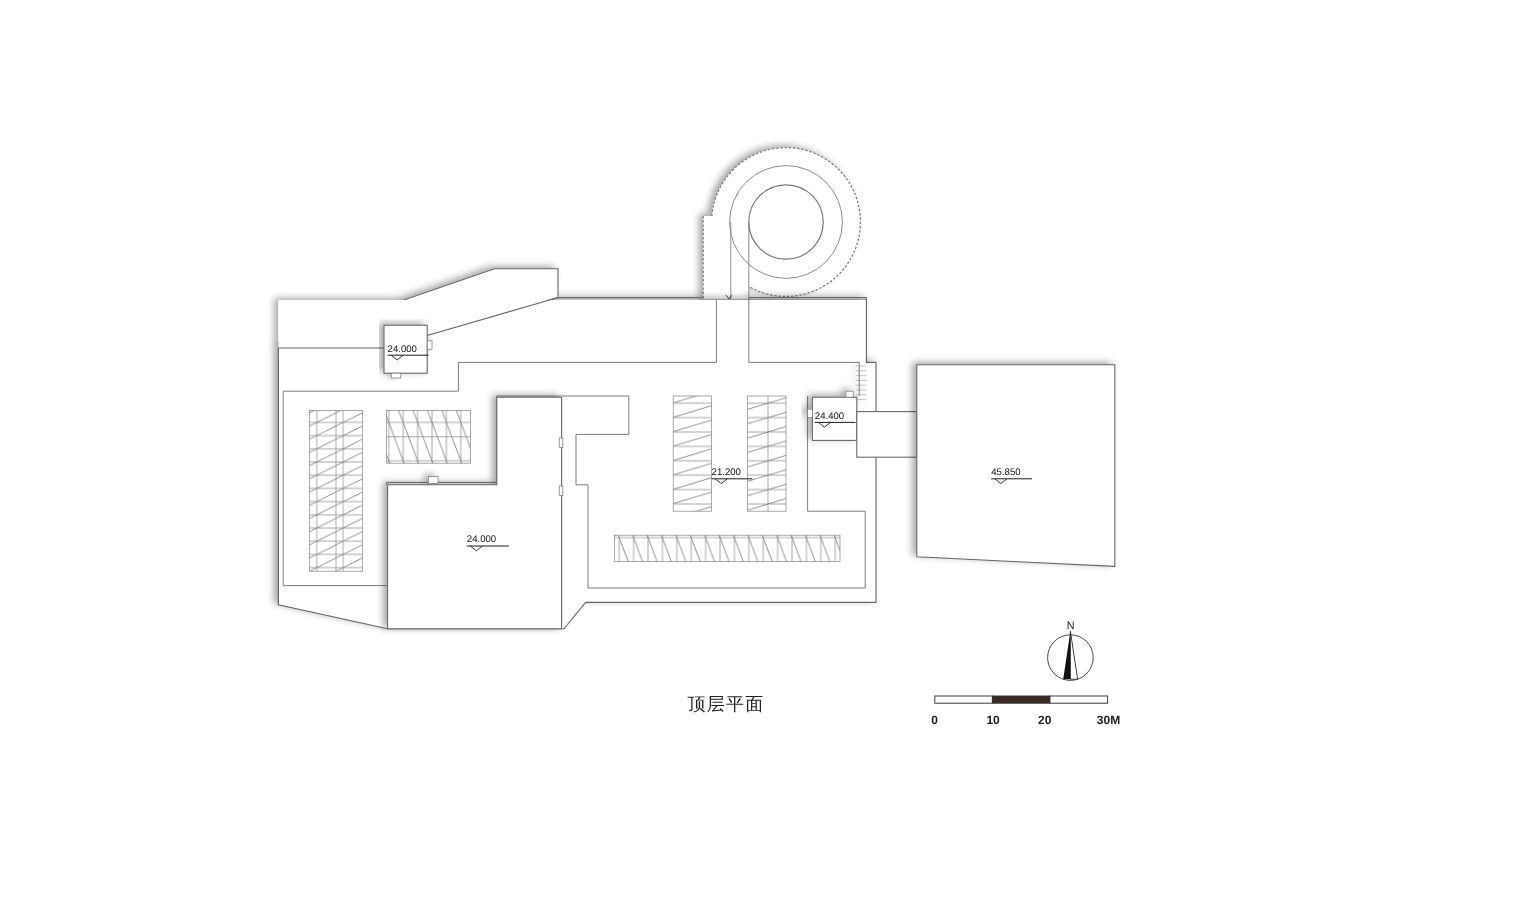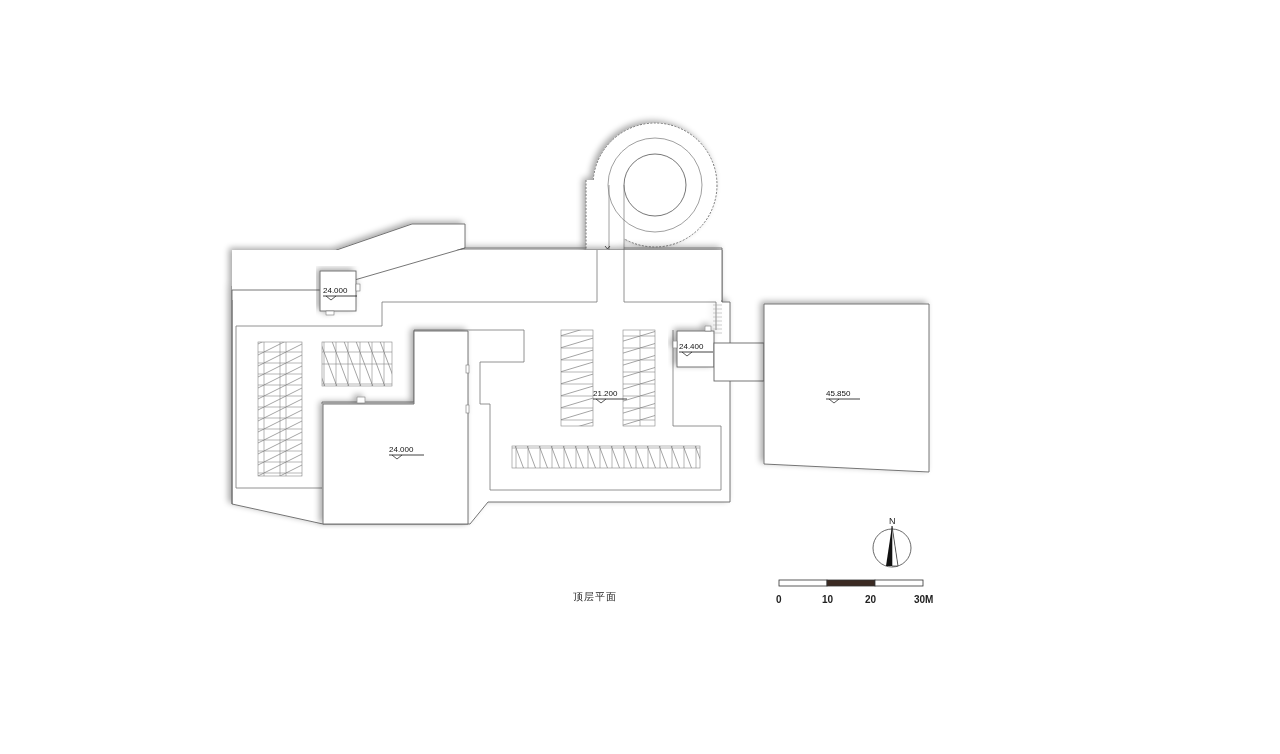--- a/index.html
+++ b/index.html
@@ -1,19 +1,19 @@
 <!DOCTYPE html>
 <html><head>
 <meta charset="utf-8">
 <style>
   html, body { margin:0; padding:0; background:#ffffff; }
   body { width:1280px; height:754px; position:relative; overflow:hidden; font-family:"DejaVu Sans", sans-serif; }
   #plan { position:absolute; left:0; top:0; width:1280px; height:754px; }
   .elev { font-family:"Liberation Sans", sans-serif; font-size:8px; fill:#111; }
-  .title { position:absolute; left:573px; top:578px; font-family:"DejaVu Sans", sans-serif; font-size:10px; color:#222; letter-spacing:1px;margin-top:12px; }
+  .title { position:absolute; left:573px; top:578px; font-family:"DejaVu Sans", sans-serif; font-size:15px; color:#222; letter-spacing:1px; }
   .scale-lbl { font-family:"Liberation Sans", sans-serif; font-size:10px; font-weight:bold; fill:#222; }
   .north-lbl { font-family:"Liberation Sans", sans-serif; font-size:9px; fill:#222; }
 </style>
 </head>
 <body>
 
 <svg id="plan" viewBox="0 0 1280 754" xmlns="http://www.w3.org/2000/svg">
   <defs>
     <filter id="sh" x="-10%" y="-10%" width="130%" height="130%">
       <feGaussianBlur in="SourceAlpha" stdDeviation="3"></feGaussianBlur>

